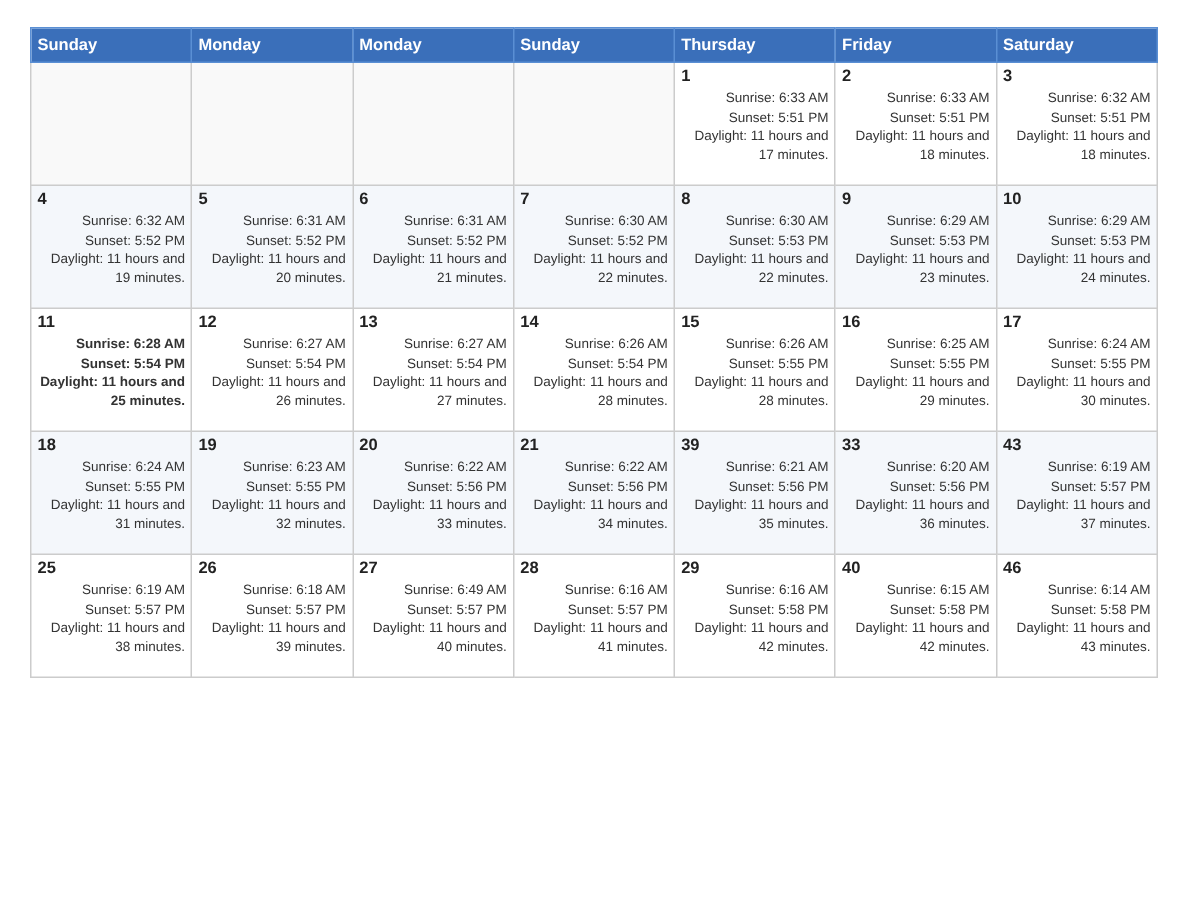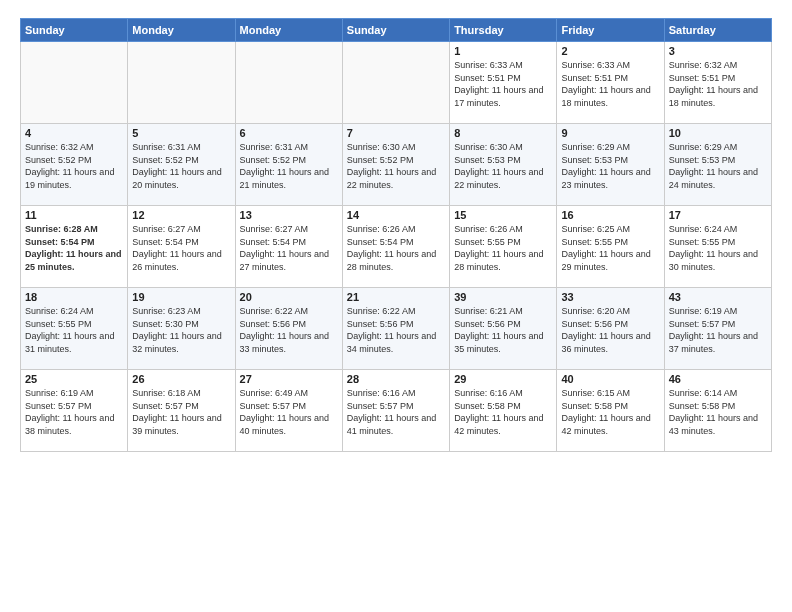--- a/index.html
+++ b/index.html
@@ -77,20 +77,21 @@
       font-size: 11px;
       font-weight: bold;
       color: #222;
       display: block;
       margin-bottom: 2px;
     }
     .day-info {
       font-size: 9px;
       color: #333;
       line-height: 1.4;
+      text-align: right;
     }
     .empty {
       background: #f9f9f9 !important;
     }
   </style>
 </head>
 <body>
 
 <div class="page">
 
@@ -222,21 +223,21 @@
         <tr>
           <td>
             <span class="day-num">18</span>
             <div class="day-info" style="white-space: pre-line;">Sunrise: 6:24 AM
 Sunset: 5:55 PM
 Daylight: 11 hours and 31 minutes.</div>
           </td>
           <td>
             <span class="day-num">19</span>
             <div class="day-info" style="white-space: pre-line;">Sunrise: 6:23 AM
-Sunset: 5:30 PM
+Sunset: 5:55 PM
 Daylight: 11 hours and 32 minutes.</div>
           </td>
           <td>
             <span class="day-num">20</span>
             <div class="day-info" style="white-space: pre-line;">Sunrise: 6:22 AM
 Sunset: 5:56 PM
 Daylight: 11 hours and 33 minutes.</div>
           </td>
           <td>
             <span class="day-num">21</span>

